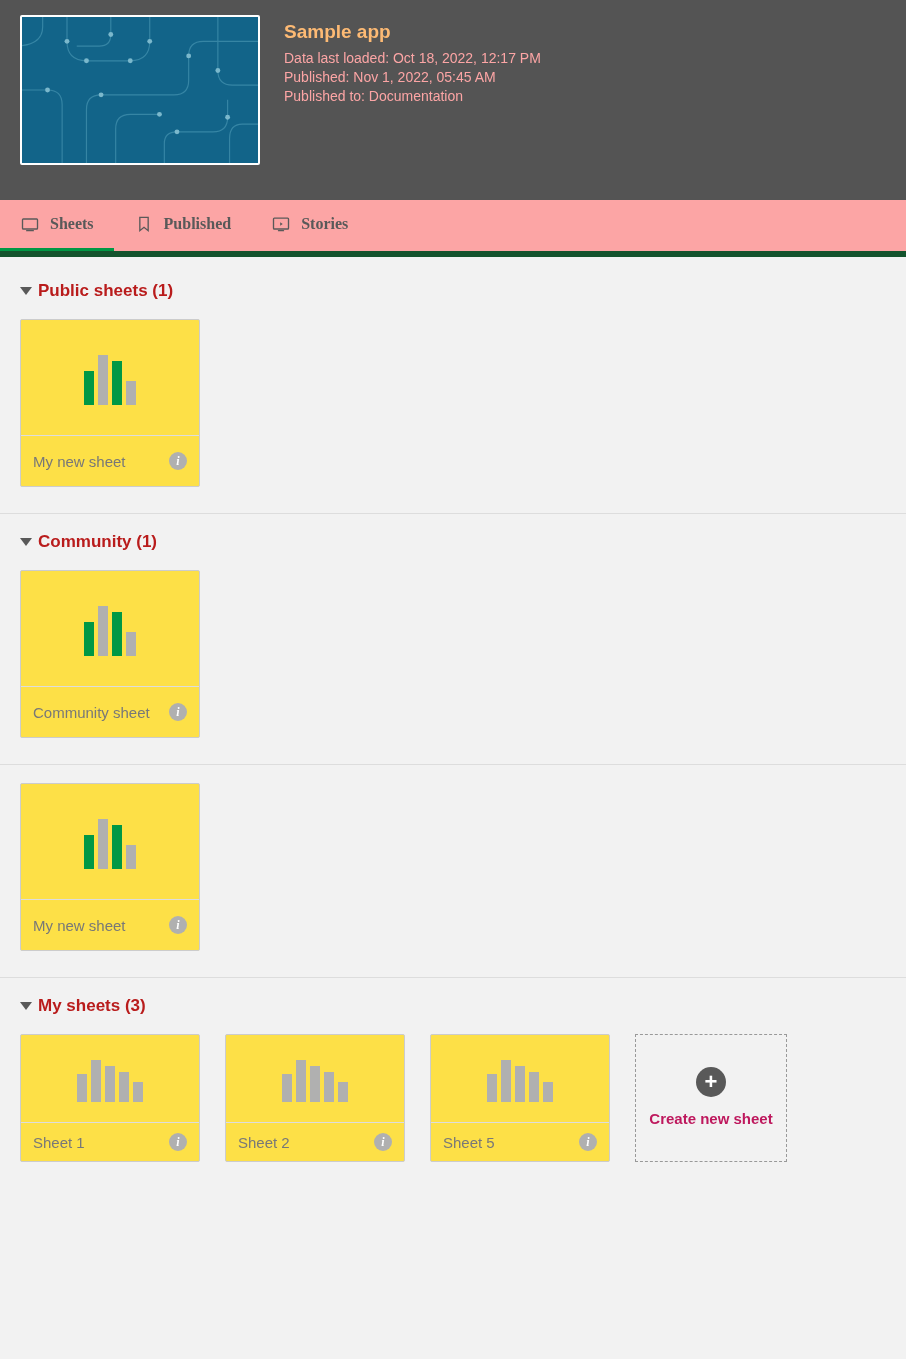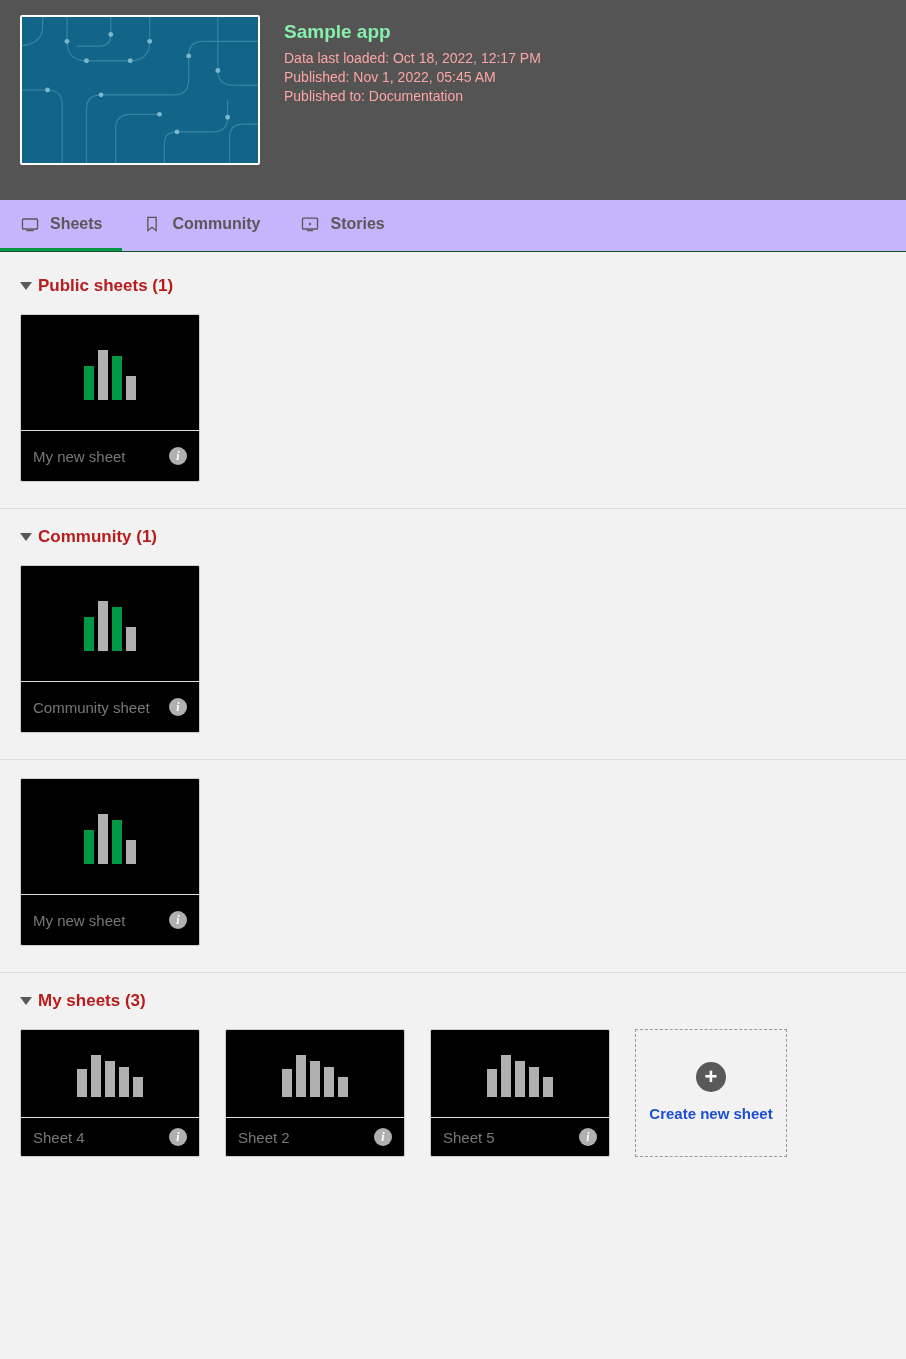--- a/index.html
+++ b/index.html
@@ -26,34 +26,35 @@
       position: relative;
       overflow: hidden;
       flex-shrink: 0;
     }
     .app-thumbnail svg { width: 100%; height: 100%; }
     .app-info { color: #fff; padding-top: 6px; }
     .app-title {
       font-size: 19px;
       font-weight: 700;
       margin-bottom: 6px;
-      color: #86efac;
+      color: #fdba74;
     }
     .app-meta {
       font-size: 14px;
       color: #fca5a5;
       line-height: 1.35;
     }
 
     
     .tabs {
-      background: #c4b5fd;
-      border-bottom: 1px solid #14532d;
+      background: #fca5a5;
+      border-bottom: 6px solid #14532d;
       display: flex;
       padding: 0;
+      font-family: Liberation Serif, serif;
     }
     .tab {
       display: flex;
       align-items: center;
       gap: 10px;
       padding: 14px 20px;
       font-size: 16px;
       color: #595959;
       cursor: pointer;
       border-bottom: 3px solid transparent;
@@ -81,21 +82,21 @@
       width: 0; height: 0;
       border-left: 6px solid transparent;
       border-right: 6px solid transparent;
       border-top: 8px solid #595959;
     }
 
     
     .cards { display: flex; flex-wrap: wrap; gap: 25px; padding-bottom: 26px; }
     .card {
       width: 180px;
-      background: #000000;
+      background: #fde047;
       border: 1px solid #ccc;
       border-radius: 2px;
       cursor: pointer;
       display: flex;
       flex-direction: column;
     }
     .card-preview {
       height: 116px;
       border-bottom: 1px solid #ddd;
       display: flex;
@@ -152,21 +153,21 @@
       display: flex;
       align-items: center;
       justify-content: center;
       font-size: 22px;
       margin-bottom: 12px;
       font-weight: bold;
     }
     .create-label {
       font-size: 15px;
       font-weight: 600;
-      color: #1d4ed8;
+      color: #be185d;
       text-align: center;
       line-height: 1.3;
     }
   </style>
 </head>
 <body>
 
 <div class="header">
   <div class="app-thumbnail">
     <svg viewBox="0 0 240 150">
@@ -215,21 +216,21 @@
         </svg>
     </span>
     <span>Sheets</span>
   </div>
   <div class="tab">
     <span class="tab-icon">
       <svg viewBox="0 0 24 24">
           <path d="M7 4 h10 v16 l-5-4 -5 4 z"></path>
         </svg>
     </span>
-    <span>Community</span>
+    <span>Published</span>
   </div>
   <div class="tab">
     <span class="tab-icon">
       <svg viewBox="0 0 24 24">
           <rect x="3" y="5" width="18" height="13" rx="1"></rect>
           <polygon points="11,10 11,14 14,12" fill="#595959" stroke="none"></polygon>
           <path d="M9 20 h6" stroke-linecap="round"></path>
         </svg>
     </span>
     <span>Stories</span>
@@ -313,21 +314,21 @@
         <div class="card-preview">
           <div class="bars">
             <div class="bar" style="height:28px"></div>
             <div class="bar" style="height:42px"></div>
             <div class="bar" style="height:36px"></div>
             <div class="bar" style="height:30px"></div>
             <div class="bar" style="height:20px"></div>
           </div>
         </div>
         <div class="card-footer">
-          <span class="card-title">Sheet 4</span>
+          <span class="card-title">Sheet 1</span>
           <span class="info-icon">i</span>
         </div>
       </div>
       <div class="card">
         <div class="card-preview">
           <div class="bars">
             <div class="bar" style="height:28px"></div>
             <div class="bar" style="height:42px"></div>
             <div class="bar" style="height:36px"></div>
             <div class="bar" style="height:30px"></div>

